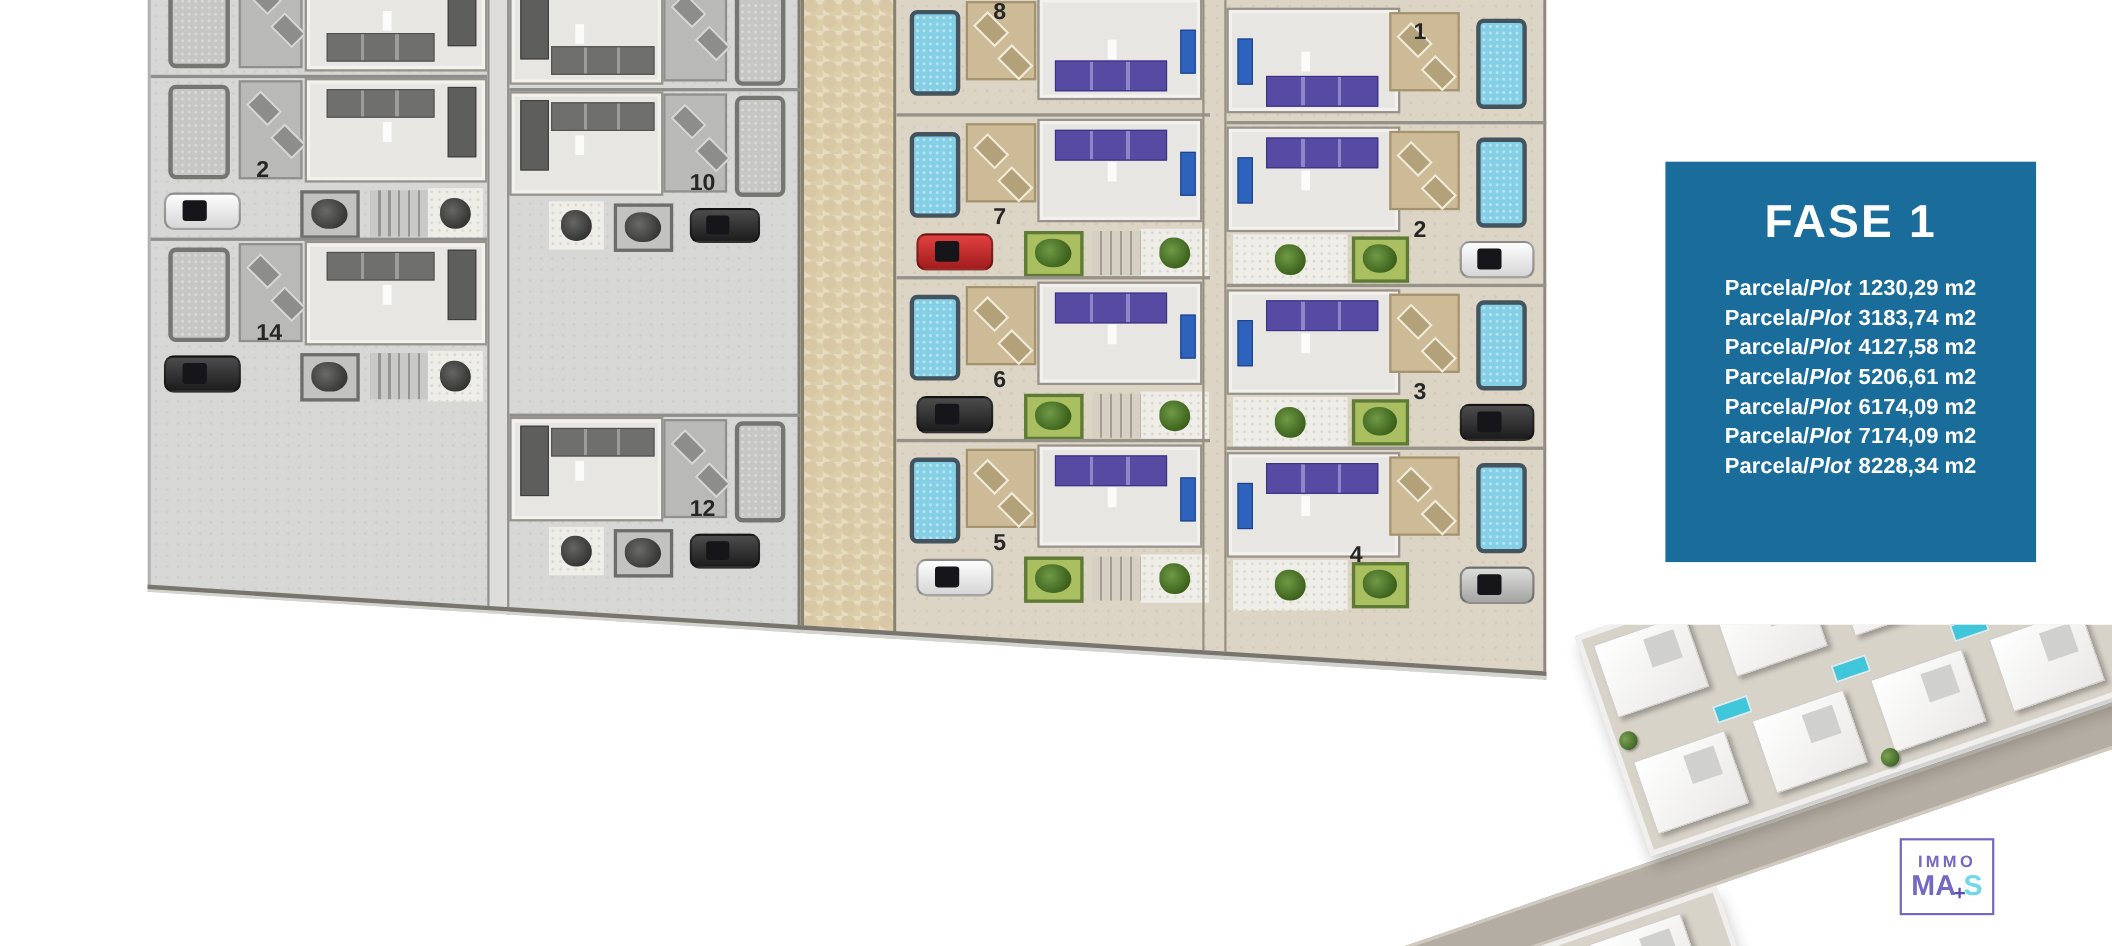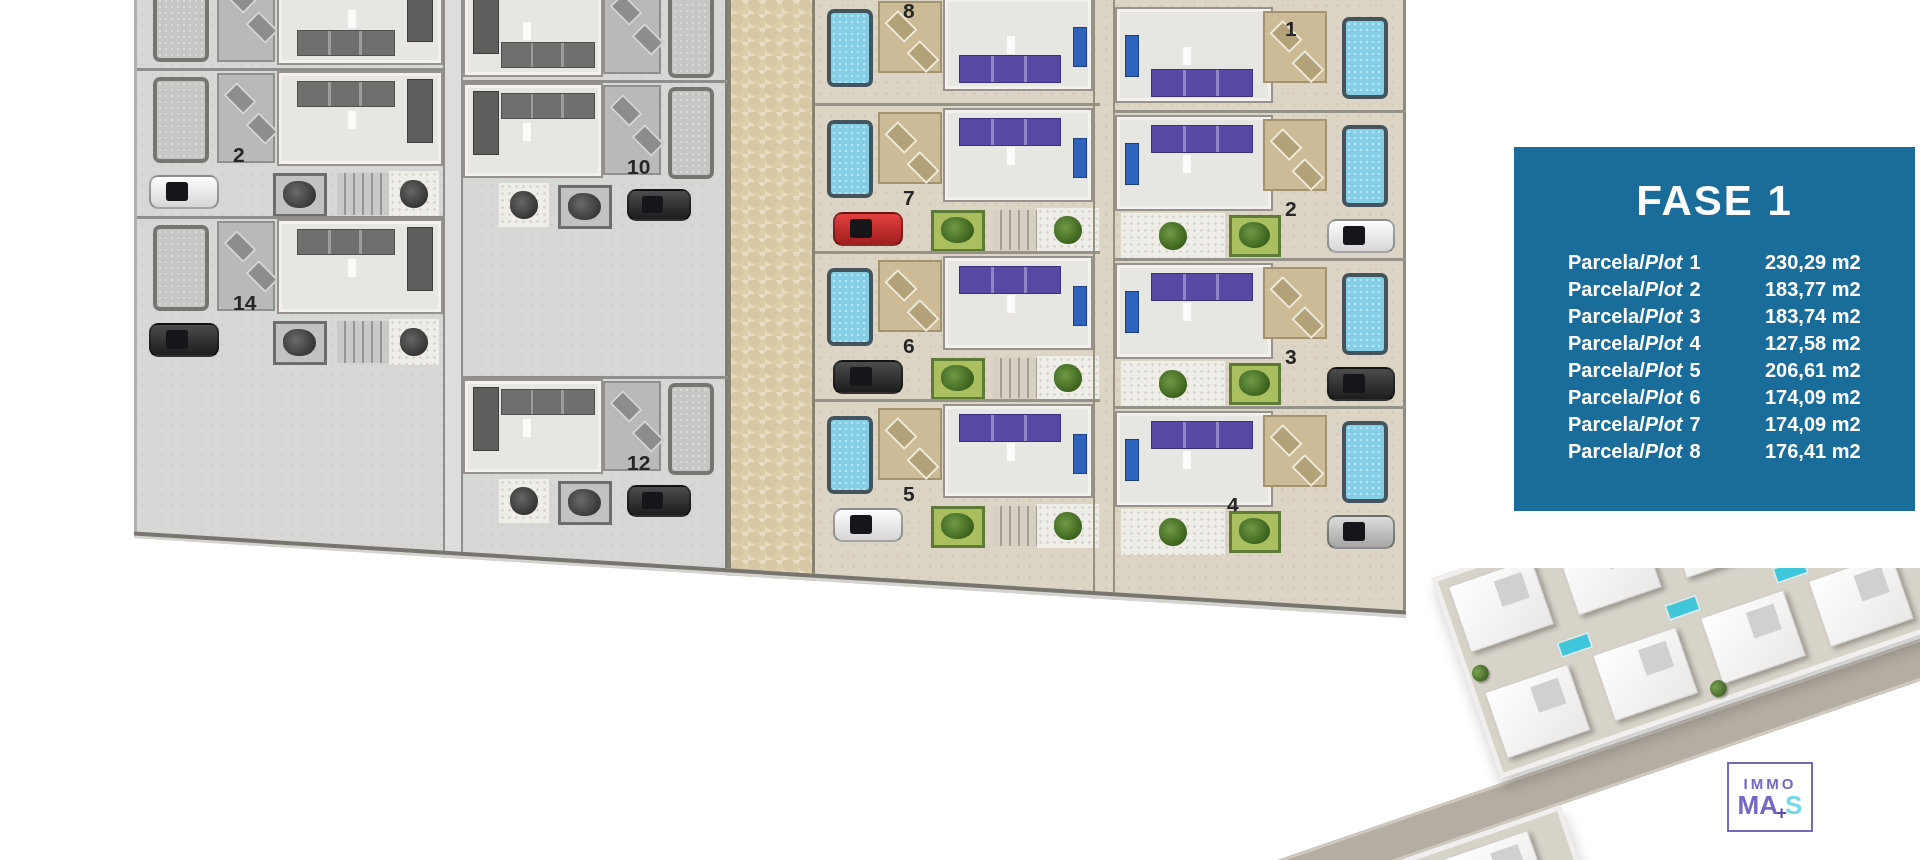--- a/index.html
+++ b/index.html
@@ -102,21 +102,21 @@
   .gravel{position:absolute;background-color:#efede8;
      background-image:radial-gradient(circle,#d7d3ca 1px,transparent 1.5px);background-size:7px 7px;}
   .gravel::after{content:'';position:absolute;left:50%;top:50%;width:28px;height:28px;margin:-14px 0 0 -14px;
      border-radius:46% 54% 50% 50%;}
   #gsec .gravel::after{background:radial-gradient(circle at 40% 40%,#666664,#343432 72%);}
   #csec .gravel::after{background:radial-gradient(circle at 40% 40%,#6f9a46,#3c611c 72%);}
 
   .plotnum{position:absolute;font-weight:700;font-size:21px;color:#262626;}
 
   
-  #legend{position:absolute;left:1514px;top:147px;width:401px;height:364px;box-sizing:border-box;}
+  #legend{position:absolute;left:1514px;top:147px;width:337px;height:364px;box-sizing:border-box;}
   #legend .ltitle{margin-top:30px;text-align:center;color:#fff;font-weight:700;font-size:42px;letter-spacing:2px;}
   #legend .lrows{margin-top:24px;padding:0 0 0 54px;}
   .lrow{display:flex;color:#fff;font-weight:700;font-size:20px;line-height:27px;}
   .lrow .lbl{flex:1;}
   .lrow .lbl i{font-style:italic;}
   .lrow .lbl .ln{margin-left:7px;}
   .lrow .lval{width:150px;text-align:left;}
 
   
   #render{position:absolute;left:1145px;top:568px;width:775px;height:292px;overflow:hidden;}
@@ -333,24 +333,20 @@
   </div>
 
   <div id="legend" style="background:#1a6c9a">
     <div class="ltitle">FASE 1</div>
     <div class="lrows">
       <div class="lrow">
         <span class="lbl"><span>Parcela/</span><i>Plot</i><span class="ln">1</span></span>
         <span class="lval">230,29 m2</span>
       </div>
       <div class="lrow">
-        <span class="lbl"><span>Parcela/</span><i>Plot</i><span class="ln">2</span></span>
-        <span class="lval">183,77 m2</span>
-      </div>
-      <div class="lrow">
         <span class="lbl"><span>Parcela/</span><i>Plot</i><span class="ln">3</span></span>
         <span class="lval">183,74 m2</span>
       </div>
       <div class="lrow">
         <span class="lbl"><span>Parcela/</span><i>Plot</i><span class="ln">4</span></span>
         <span class="lval">127,58 m2</span>
       </div>
       <div class="lrow">
         <span class="lbl"><span>Parcela/</span><i>Plot</i><span class="ln">5</span></span>
         <span class="lval">206,61 m2</span>
@@ -358,21 +354,21 @@
       <div class="lrow">
         <span class="lbl"><span>Parcela/</span><i>Plot</i><span class="ln">6</span></span>
         <span class="lval">174,09 m2</span>
       </div>
       <div class="lrow">
         <span class="lbl"><span>Parcela/</span><i>Plot</i><span class="ln">7</span></span>
         <span class="lval">174,09 m2</span>
       </div>
       <div class="lrow">
         <span class="lbl"><span>Parcela/</span><i>Plot</i><span class="ln">8</span></span>
-        <span class="lval">176,41 m2</span>
+        <span class="lval">228,34 m2</span>
       </div>
     </div>
   </div>
 
   <div id="logo">
     <div class="l1">IMMO</div>
     <div class="l2">
       <span>MA</span>
         <span class="plus">+</span>
         <span class="cy">S</span>

